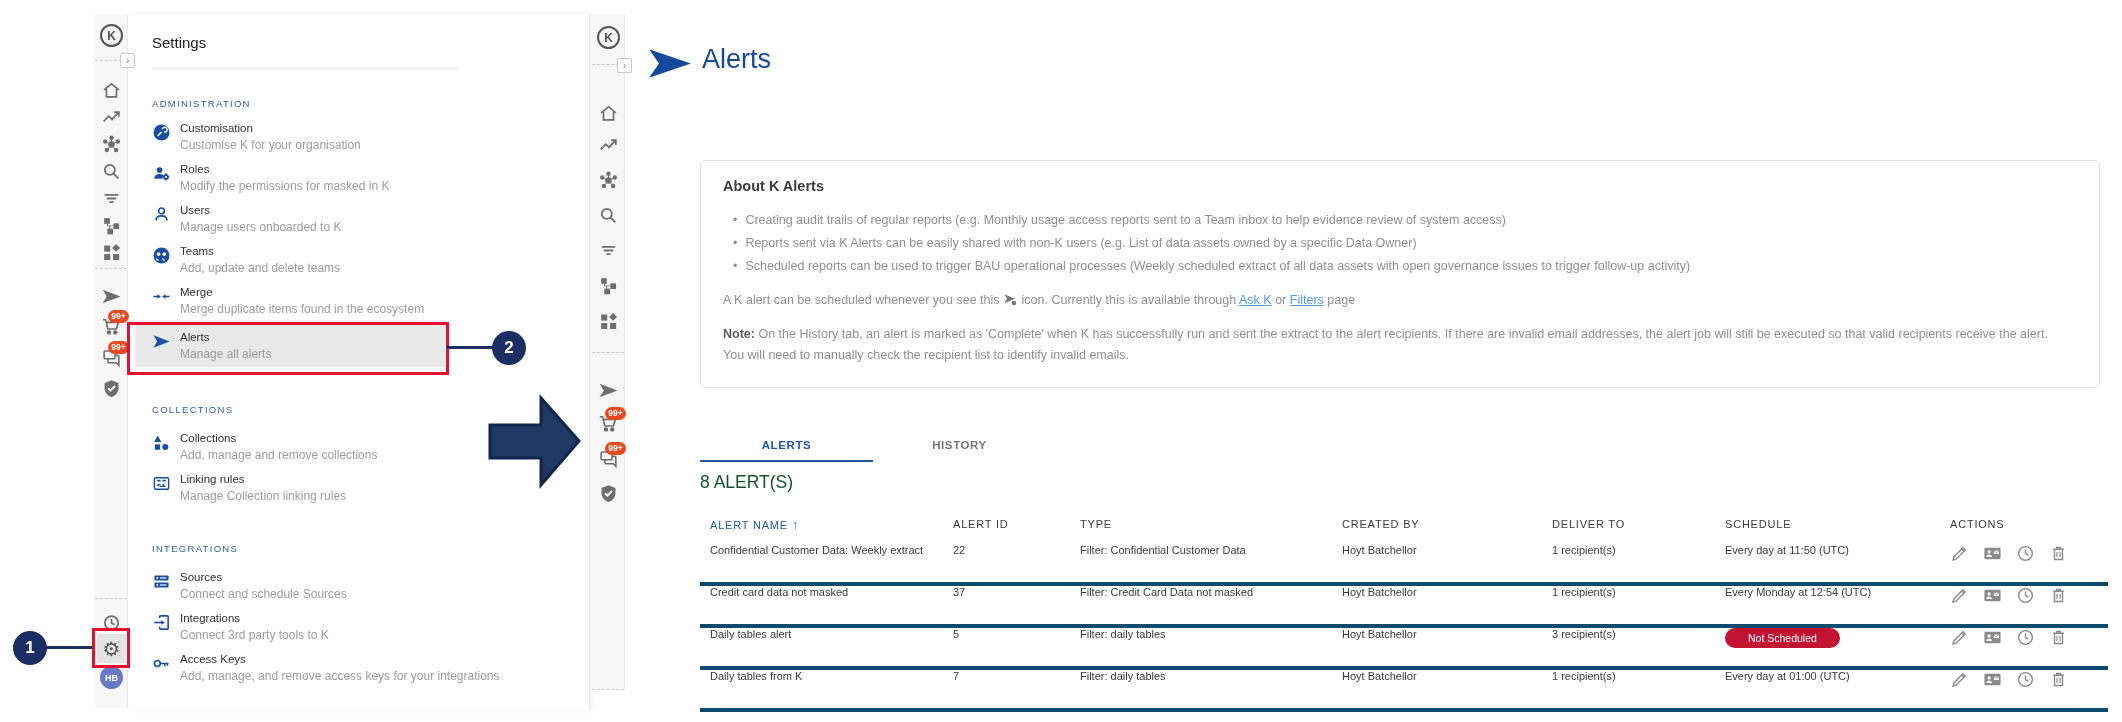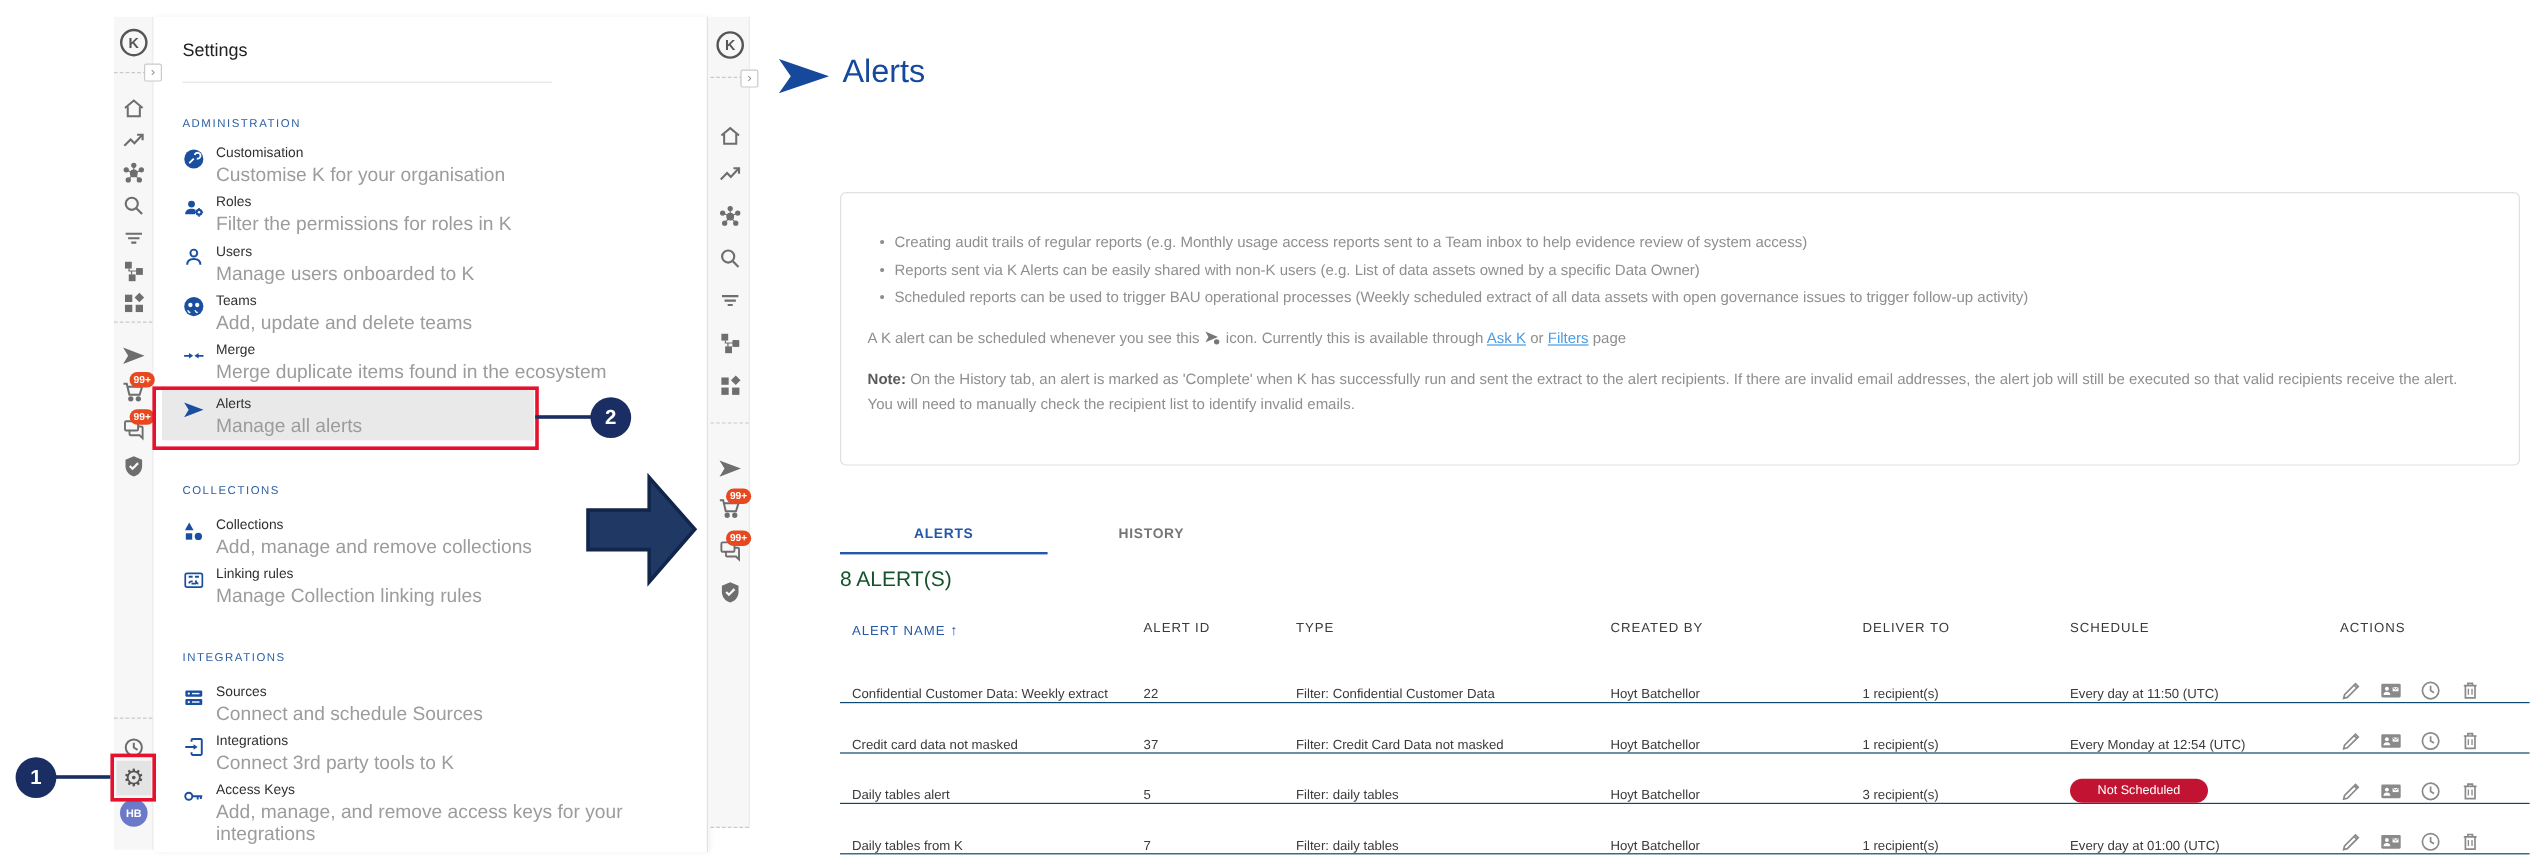--- a/index.html
+++ b/index.html
@@ -26,21 +26,21 @@
 
   
   .spanel { position:absolute; left:128px; top:14px; width:462px; height:696px; background:#fff;
     border-right:1px solid #e2e2e2; box-shadow:2px 0 5px rgba(0,0,0,0.06); }
   .stitle { position:absolute; left:24px; top:20px; font-size:15px; color:#212121; }
   .sdiv { position:absolute; left:24px; top:54px; width:308px; border-top:1px solid #e6e6e6; }
   .slabel { position:absolute; left:24px; font-size:9.5px; font-weight:normal; letter-spacing:1.3px; color:#2e5fa3; }
   .sitem { position:absolute; left:0; width:100%; height:41px; cursor:pointer; }
   .sitem .iic { position:absolute; left:24px; top:5px; width:19px; height:19px; color:#1a4fa0; }
   .sitem .nm { position:absolute; left:52px; top:4px; font-size:11.5px; font-weight:500; color:#303030; }
-  .sitem .ds { position:absolute; left:52px; top:20px; font-size:16px; color:#9c9c9c; }
+  .sitem .ds { position:absolute; left:52px; top:20px; font-size:12px; color:#9c9c9c; }
   .sel-bg { position:absolute; left:7px; top:310px; width:310px; height:43px; background:#e9e9e9; }
 
   
   .redbox { position:absolute; border:3px solid #e8112d; z-index:5; }
   .anno-line { position:absolute; height:3px; background:#1a2e63; z-index:5; }
   .anno-circle { position:absolute; width:34px; height:34px; border-radius:50%; background:#1a2e63; color:#fff;
     font-size:17px; font-weight:bold; display:flex; align-items:center; justify-content:center; z-index:6; }
   .blockarrow { position:absolute; left:488px; top:388px; z-index:6; }
 
   
@@ -63,21 +63,21 @@
 
   .tabs { position:absolute; left:74px; top:432px; display:flex; }
   .tab { width:173px; height:30px; text-align:center; font-size:11.5px; font-weight:bold; letter-spacing:0.6px;
     line-height:26px; cursor:pointer; }
   .tab.active { color:#2458a8; border-bottom:2.5px solid #2458a8; }
   .tab.inactive { color:#757575; }
 
   .count { position:absolute; left:74px; top:472px; font-size:17.5px; font-weight:500; color:#14532d; }
 
   .tbl { position:absolute; left:74px; top:518px; width:1408px; }
-  .trow { display:flex; align-items:flex-end; height:42px; border-bottom:1px solid #0c4a6e; }
+  .trow { display:flex; align-items:flex-start; height:42px; border-bottom:4px solid #0c4a6e; }
   .thead { height:26px; border-bottom:none; align-items:flex-start; }
   .thead > div { font-size:10.5px; font-weight:normal; letter-spacing:0.8px; color:#3f6db4; }
   .thead .c1 { color:#2458a8; }
   .c1{width:253px; padding-left:10px;} .c2{width:127px;} .c3{width:262px;} .c4{width:210px;}
   .c5{width:173px;} .c6{width:225px;} .c7{flex:1; display:flex; align-items:center; gap:14px;}
   .trow > div { font-size:11px; color:#3a3a3a; }
   .sort { font-size:12px; margin-left:4px; color:#2458a8; }
   .pill { display:inline-block; background:#c21432; color:#fff; font-size:10.5px; padding:4px 23px;
     border-radius:11px; }
   .act { width:19px; height:19px; color:#8a8a8a; cursor:pointer; }
@@ -201,21 +201,21 @@
     <span class="iic">
       <svg viewBox="0 0 20 20" fill="currentColor">
           <circle cx="8" cy="6.4" r="3"></circle>
           <path d="M2.4 15.4 C2.4 11.8 5 10.4 8 10.4 C9.4 10.4 10.7 10.7 11.7 11.4 L11 15.4 Z"></path>
           <circle cx="14.6" cy="13.6" r="3.1"></circle>
           <circle cx="14.6" cy="13.6" r="1.1" fill="#fff"></circle>
           <path d="M14.6 9.8 V11 M14.6 16.2 V17.4 M11 13.6 H12.2 M17 13.6 H18.2" stroke="currentColor" stroke-width="1.4"></path>
         </svg>
       </span>
     <span class="nm">Roles</span>
-    <span class="ds">Filter the permissions for roles in K</span>
+    <span class="ds">Modify the permissions for masked in K</span>
   </div>
   <div class="sitem" style="top:186px">
     <span class="iic">
       <svg viewBox="0 0 20 20" fill="none" stroke="currentColor" stroke-width="1.7">
           <circle cx="10" cy="6.2" r="3"></circle>
           <path d="M4.2 16.4 C4.2 13 6.8 11.4 10 11.4 C13.2 11.4 15.8 13 15.8 16.4"></path>
         </svg>
       </span>
     <span class="nm">Users</span>
     <span class="ds">Manage users onboarded to K</span>
@@ -406,20 +406,21 @@
 
 <div class="main">
   <span class="pgtitle-icon">
     <svg width="44" height="31" viewBox="0 0 20 14" fill="currentColor">
         <polygon points="0.5,0.5 19.5,7 0.5,13.5 5,7"></polygon>
       </svg>
     </span>
   <div class="pgtitle">Alerts</div>
 
   <div class="about">
+    <h3>About K Alerts</h3>
     <ul>
       <li><span class="b">•</span><span>Creating audit trails of regular reports (e.g. Monthly usage access reports sent to a Team inbox to help evidence review of system access)</span></li>
       <li><span class="b">•</span><span>Reports sent via K Alerts can be easily shared with non-K users (e.g. List of data assets owned by a specific Data Owner)</span></li>
       <li><span class="b">•</span><span>Scheduled reports can be used to trigger BAU operational processes (Weekly scheduled extract of all data assets with open governance issues to trigger follow-up activity)</span></li>
     </ul>
     <div class="schedline">
       <span>A K alert can be scheduled whenever you see this</span>
       <span class="inline-ic">
         <svg width="15" height="15" viewBox="0 0 20 20" fill="currentColor">
             <polygon points="2,3 16,9 2,15 5.4,9"></polygon>

